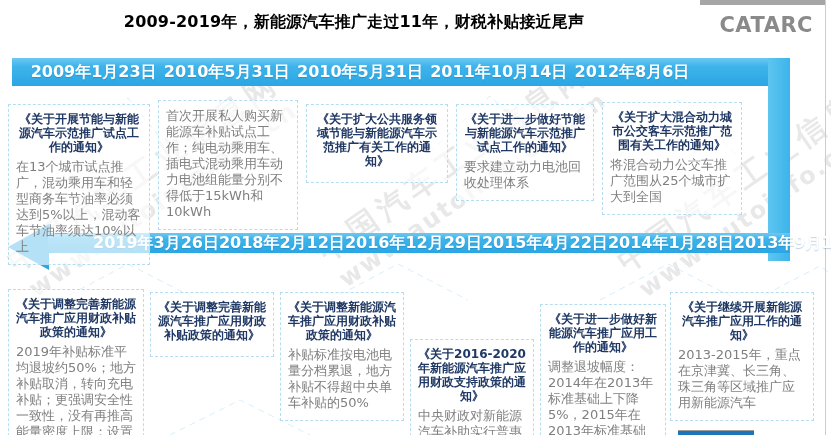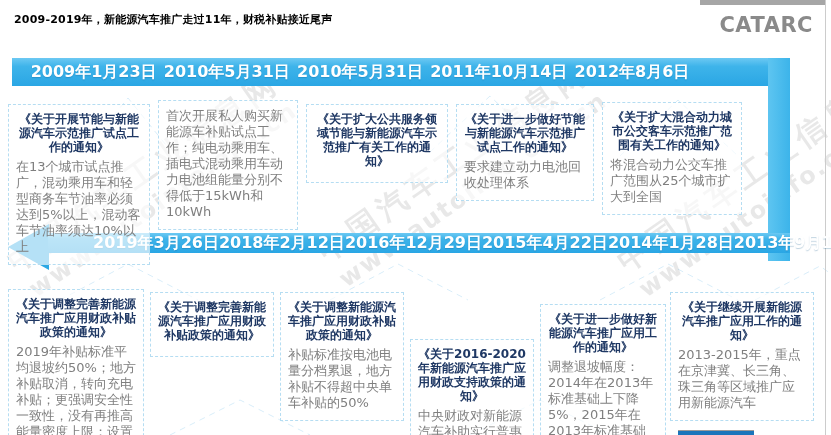--- a/index.html
+++ b/index.html
@@ -5,21 +5,21 @@
   * { margin:0; padding:0; box-sizing:border-box; }
   html,body { background:#ffffff; }
   body { font-family:"DejaVu Sans","Liberation Sans",sans-serif; }
   #stage {
     position:relative; width:831px; height:435px; background:#ffffff;
     overflow:hidden;
   }
   
   .page-title {
     position:absolute; left:14px; top:12px; width:680px;
-    font-size:11px; font-weight:bold; color:#000000; letter-spacing:0.2px;
+    font-size:16px; font-weight:bold; color:#000000; letter-spacing:0.2px;text-align:center;
   }
   .logo {
     position:absolute; right:18px; top:12px;
     font-size:21px; font-weight:bold; color:#8a8a8a;
     letter-spacing:0.5px; transform:scaleY(1.05); transform-origin:top right;
   }
   .chrome-top-bar {
     position:absolute; top:0; right:5px; width:126px; height:5px; background:#a6a6a6;
   }
   .chrome-right-line {

